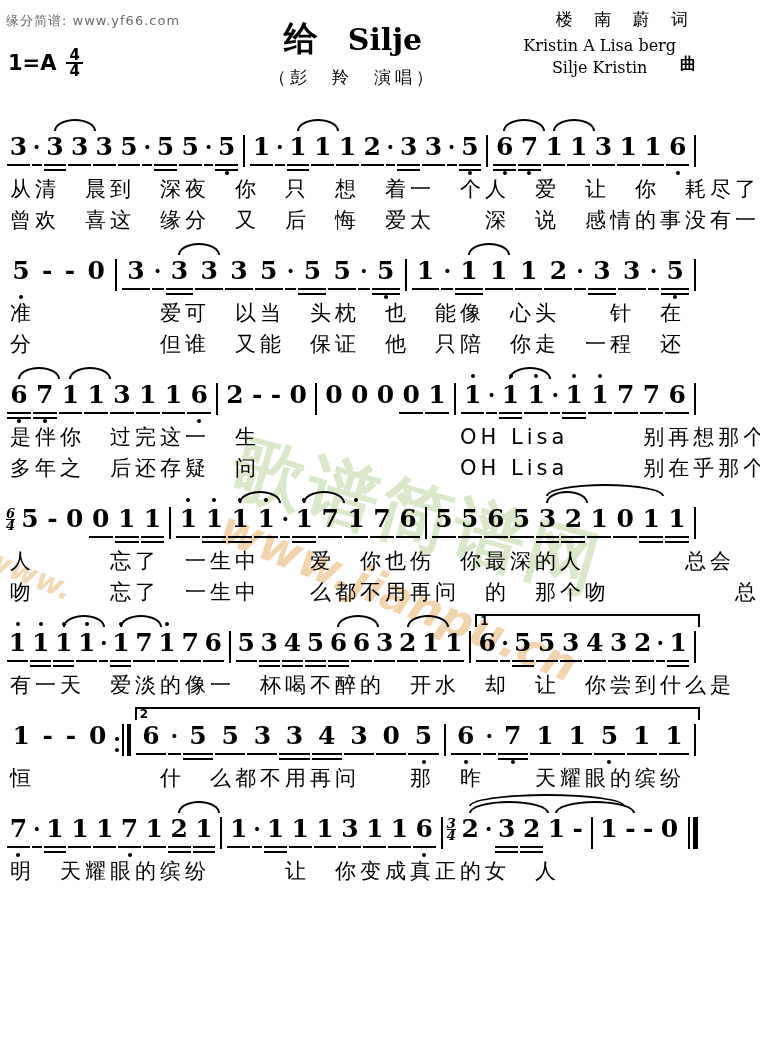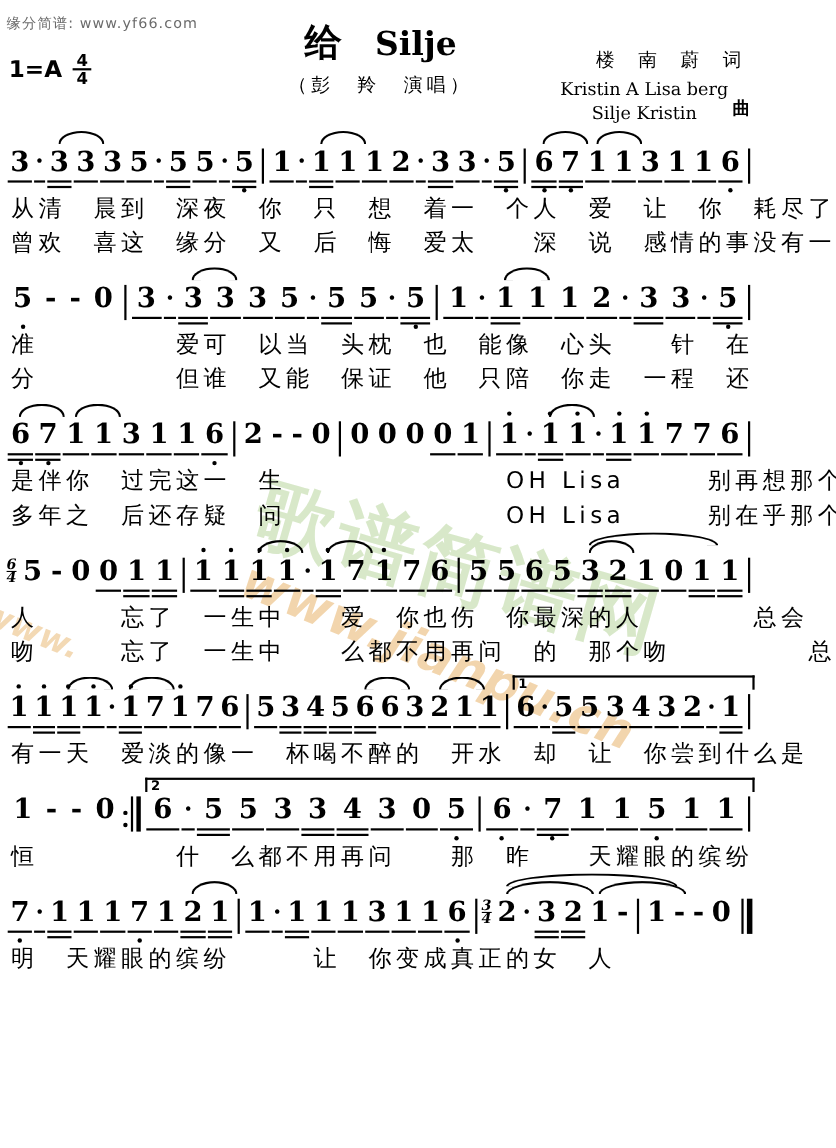--- a/index.html
+++ b/index.html
@@ -1,27 +1,27 @@
 <!DOCTYPE html>
 <html><head>
 <meta charset="utf-8">
 <style>
   html,body{margin:0;padding:0;background:#fff;}
   body{width:760px;height:1044px;overflow:hidden;position:relative;
        font-family:"DejaVu Sans",sans-serif;color:#000;}
-  .page{position:relative;width:692px;height:1044px;background:#fff;}
+  .page{position:relative;width:692px;height:1044px;background:#fff;padding-left:14px;}
 
   
   .site{position:absolute;top:12px;left:6px;font-size:13px;color:#6b6b6b;letter-spacing:1px;}
   .title{position:absolute;top:16px;left:0;right:0;text-align:center;font-weight:bold;}
   .title .cn{font-size:34px;letter-spacing:2px;}
   .title .en{font-size:30px;font-family:"DejaVu Serif",serif;margin-left:28px;}
   .subtitle{position:absolute;top:66px;left:0;right:0;text-align:center;font-size:17px;letter-spacing:4px;}
   .credits{position:absolute;top:8px;right:10px;text-align:right;}
-  .credits .lyr{font-size:17px;letter-spacing:8px;margin-bottom:4px;margin-top:35px;}
+  .credits .lyr{font-size:17px;letter-spacing:8px;margin-bottom:4px;}
   .credits .comprow{display:flex;align-items:center;gap:4px;}
   .credits .compcol{text-align:center;font-family:"DejaVu Serif",serif;font-size:16px;line-height:22px;}
   .credits .qu{font-size:16px;font-weight:bold;margin-top:14px;}
   .keysig{position:absolute;top:48px;left:8px;display:flex;align-items:center;gap:10px;font-weight:bold;}
   .keysig .k{font-size:21px;}
   .frac{display:inline-flex;flex-direction:column;font-size:15px;line-height:14px;text-align:center;}
   .frac i{font-style:normal;font-weight:bold;padding:0 3px;}
   .frac i:last-child{border-top:2px solid #000;}
 
   

